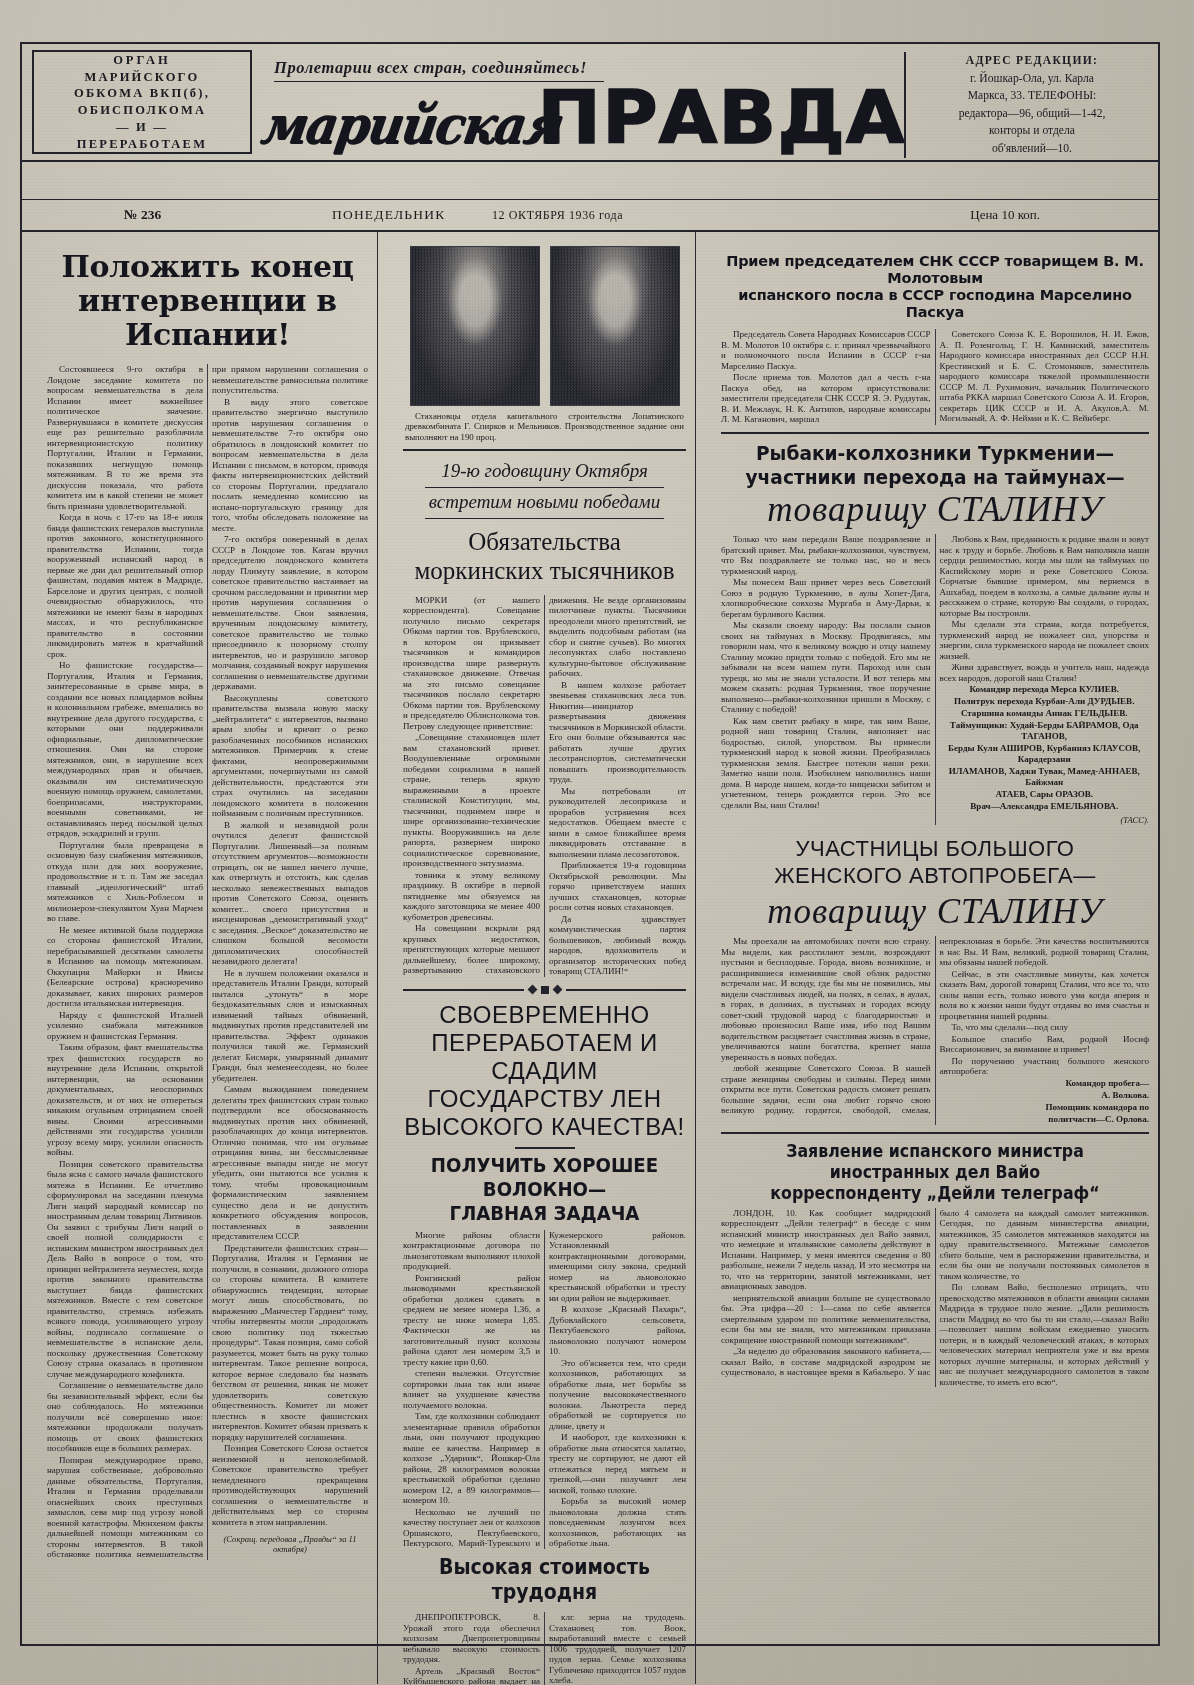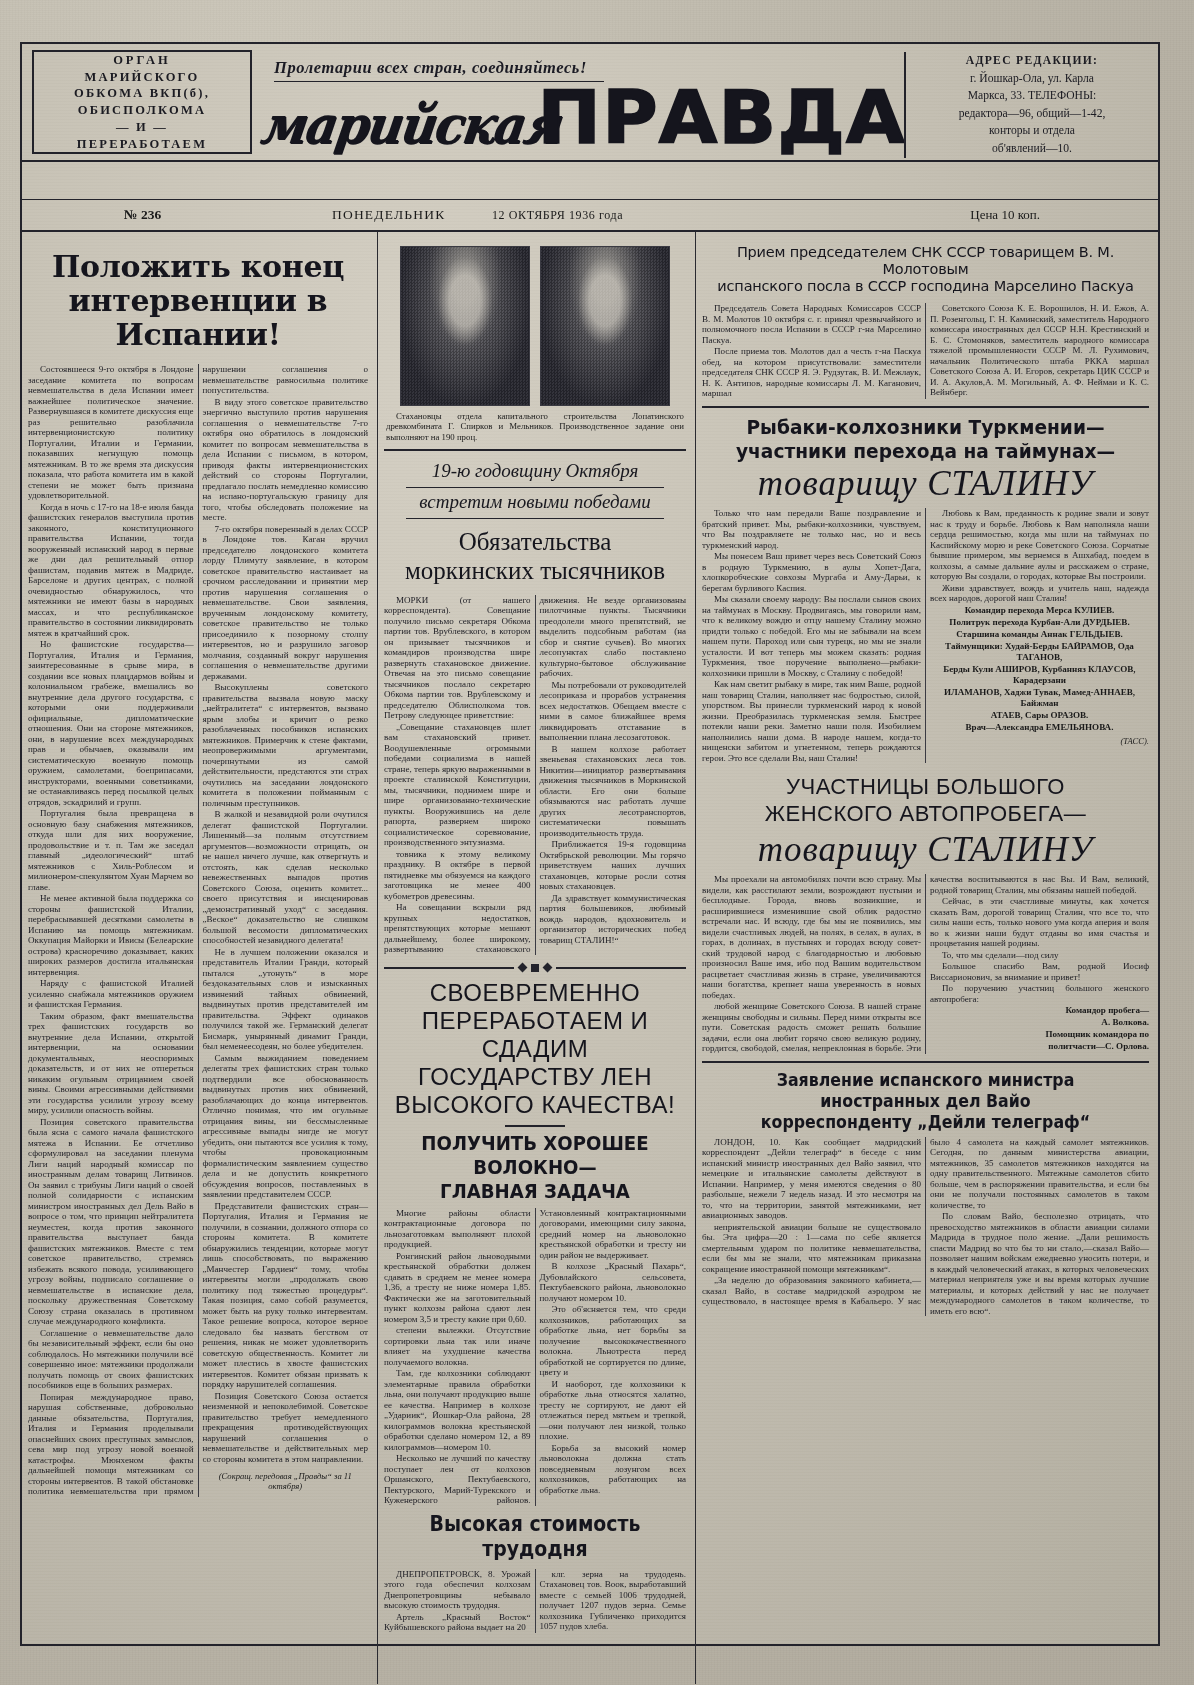--- a/index.html
+++ b/index.html
@@ -70,43 +70,43 @@
     position:relative;height:30px;border-bottom:2.5px solid #23232b;
     display:flex;align-items:center;margin-top:38px;
   }
   .datebar .no{position:absolute;left:102px;font-weight:700;font-size:13.5px;}
   .datebar .dow{position:absolute;left:310px;font-size:13.5px;letter-spacing:1.2px;}
   .datebar .dt{position:absolute;left:470px;font-size:12px;letter-spacing:.6px;}
   .datebar .price{position:absolute;right:118px;font-size:13px;}
   .datebar::before{content:"";position:absolute;left:0;right:0;top:-1px;height:1px;background:#23232b;}
   
   .cols{display:flex;height:1452px;}
-  .col{box-sizing:border-box;padding:8px 9px 6px 6px;}
+  .col{box-sizing:border-box;padding:8px 9px 6px 25px;}
   .col-l{width:356px;border-right:1.6px solid #2a2a30;}
   .col-c{width:318px;border-right:1.6px solid #2a2a30;}
   .col-r{width:462px;}
   
   .bt{
     font-family:"Liberation Serif",serif;
     font-size:9.05px;line-height:10.5px;
     text-align:justify;text-justify:inter-word;
     hyphens:auto;color:#1d1d24;
     margin:0 0 1px 0;text-indent:12px;
   }
   .two{column-count:2;column-gap:9px;column-rule:1px solid #3a3a42;}
   
   h1.hl{
     font-family:"DejaVu Serif",serif;font-weight:700;
     font-size:30px;line-height:34px;text-align:center;
     margin:10px 4px 12px 4px;color:#15151d;letter-spacing:-.3px;
   }
   h2.hl2{
-    font-family:"DejaVu Sans",sans-serif;font-weight:400;
+    font-family:"DejaVu Sans",sans-serif;font-weight:700;
     font-size:14.5px;line-height:17px;text-align:center;
-    margin:4px 2px 8px 2px;color:#15151d;letter-spacing:-.2px;
+    margin:13px 2px 8px 2px;color:#15151d;letter-spacing:-.2px;
   }
   h2.serif-center{
     font-family:"Liberation Serif",serif;font-weight:400;
     font-size:25px;line-height:29px;text-align:center;
     margin:6px 2px 10px;color:#15151d;
   }
   h3.kicker{
     font-family:"Liberation Serif",serif;font-style:italic;font-weight:400;
     font-size:19px;line-height:24px;text-align:center;
     margin:8px 6px 4px;color:#18181f;
@@ -256,22 +256,22 @@
       <h2 class="serif-center">
         <span>Обязательства</span><br>
         <span>моркинских тысячников</span>
       </h2>
 
       <div class="two">
         <p class="bt">МОРКИ (от нашего корреспондента). Совещание получило письмо секретаря Обкома партии тов. Врублевского, в котором он призывает тысячников и командиров производства шире развернуть стахановское движение. Отвечая на это письмо совещание тысячников послало секретарю Обкома партии тов. Врублевскому и председателю Облисполкома тов. Петрову следующее приветствие:</p>
         <p class="bt">„Совещание стахановцев шлет вам стахановский привет. Воодушевленные огромными победами социализма в нашей стране, теперь яркую выраженными в проекте сталинской Конституции, мы, тысячники, поднимем шире и шире организованно-технические пункты. Вооружившись на деле рапорта, развернем широко социалистическое соревнование, производственного энтузиазма.</p>
         <p class="bt">товника к этому великому празднику. В октябре в первой пятидневке мы обязуемся на каждого заготовщика не менее 400 кубометров древесины.</p>
         <p class="bt">На совещании вскрыли ряд крупных недостатков, препятствующих которые мешают дальнейшему, более широкому, развертыванию стахановского движения. Не везде организованы пилотчиные пункты. Тысячники преодолели много препятствий, не выделить подсобным работам (на сбор и снятие сучьев). Во многих лесопунктах слабо поставлено культурно-бытовое обслуживание рабочих.</p>
+        <p class="bt">В нашем колхозе работает звеньевая стахановских леса тов. Никитин—инициатор развертывания движения тысячников в Моркинской области. Его они больше обязываются нас работать лучше других лесотранспортов, систематически повышать производительность труда.</p>
         <p class="bt">Мы потребовали от руководителей лесоприказа и прорабов устранения всех недостатков. Обещаем вместе с ними в самое ближайшее время ликвидировать отставание в выполнении плана лесозаготовок.</p>
-        <p class="bt">В нашем колхозе работает звеньевая стахановских леса тов. Никитин—инициатор развертывания движения тысячников в Моркинской области. Его они больше обязываются нас работать лучше других лесотранспортов, систематически повышать производительность труда.</p>
         <p class="bt">Приближается 19-я годовщина Октябрьской революции. Мы горячо приветствуем наших лучших стахановцев, которые росли сотня новых стахановцев.</p>
         <p class="bt">Да здравствует коммунистическая партия большевиков, любимый вождь народов, вдохновитель и организатор исторических побед товарищ СТАЛИН!“</p>
       </div>
 
       <div class="orn">
         <span class="ln"></span>
             <span class="d"></span>
             <span class="s"></span>
             <span class="d"></span>
             <span class="ln"></span>
@@ -333,20 +333,21 @@
       <h2 class="stalin">
         <span>товарищу СТАЛИНУ</span>
       </h2>
 
       <div class="two">
         <p class="bt">Только что нам передали Ваше поздравление и братский привет. Мы, рыбаки-колхозники, чувствуем, что Вы поздравляете не только нас, но и весь туркменский народ.</p>
         <p class="bt">Мы понесем Ваш привет через весь Советский Союз в родную Туркмению, в аулы Хопет-Дага, хлопкоробческие совхозы Мургаба и Аму-Дарьи, к берегам бурливого Каспия.</p>
         <p class="bt">Мы сказали своему народу: Вы послали сынов своих на таймунах в Москву. Продвигаясь, мы говорили нам, что к великому вождю и отцу нашему Сталину можно придти только с победой. Его мы не забывали на всем нашем пути. Пароход или сын турецк, но мы не знали усталости. И вот теперь мы можем сказать: родная Туркмения, твое поручение выполнено—рыбаки-колхозники пришли в Москву, с Сталину с победой!</p>
         <p class="bt">Как нам светит рыбаку в мире, так ним Ваше, родной наш товарищ Сталин, наполняет нас бодростью, силой, упорством. Вы принесли туркменский народ к новой жизни. Преобразилась туркменская земля. Быстрее потекли наши реки. Заметно наши поля. Изобилием наполнились наши дома. В народе нашем, когда-то нищенски забитом и угнетенном, теперь рождаются герои. Это все сделали Вы, наш Сталин!</p>
         <p class="bt">Любовь к Вам, преданность к родине звали и зовут нас к труду и борьбе. Любовь к Вам наполняла наши сердца решимостью, когда мы шли на таймунах по Каспийскому морю и реке Советского Союза. Сорчатые бывшие примером, мы вернемся в Ашхабад, поедем в колхозы, а самые дальние аулы и расскажем о стране, которую Вы создали, о городах, которые Вы построили.</p>
+        <p class="bt">Мы сделали эта страна, когда потребуется, туркменский народ не пожалеет сил, упорства и энергии, сила туркменского народа не пожалеет своих жизней.</p>
         <p class="bt">Живи здравствует, вождь и учитель наш, надежда всех народов, дорогой наш Сталин!</p>
         <div class="sig-c">Командир перехода Мерса КУЛИЕВ.</div>
         <div class="sig-c">Политрук перехода Курбан-Али ДУРДЫЕВ.</div>
         <div class="sig-c">Старшина команды Аннак ГЕЛЬДЫЕВ.</div>
         <div class="sig-c">Таймунщики: Худай-Берды БАЙРАМОВ, Ода ТАГАНОВ,</div>
         <div class="sig-c">Берды Кули АШИРОВ, Курбанняз КЛАУСОВ, Карадерзани</div>
         <div class="sig-c">ИЛАМАНОВ, Хаджи Тувак, Мамед-АННАЕВ, Байжман</div>
         <div class="sig-c">АТАЕВ, Сары ОРАЗОВ.</div>
         <div class="sig-c">Врач—Александра ЕМЕЛЬЯНОВА.</div>
         <div class="credit">(ТАСС).</div>

